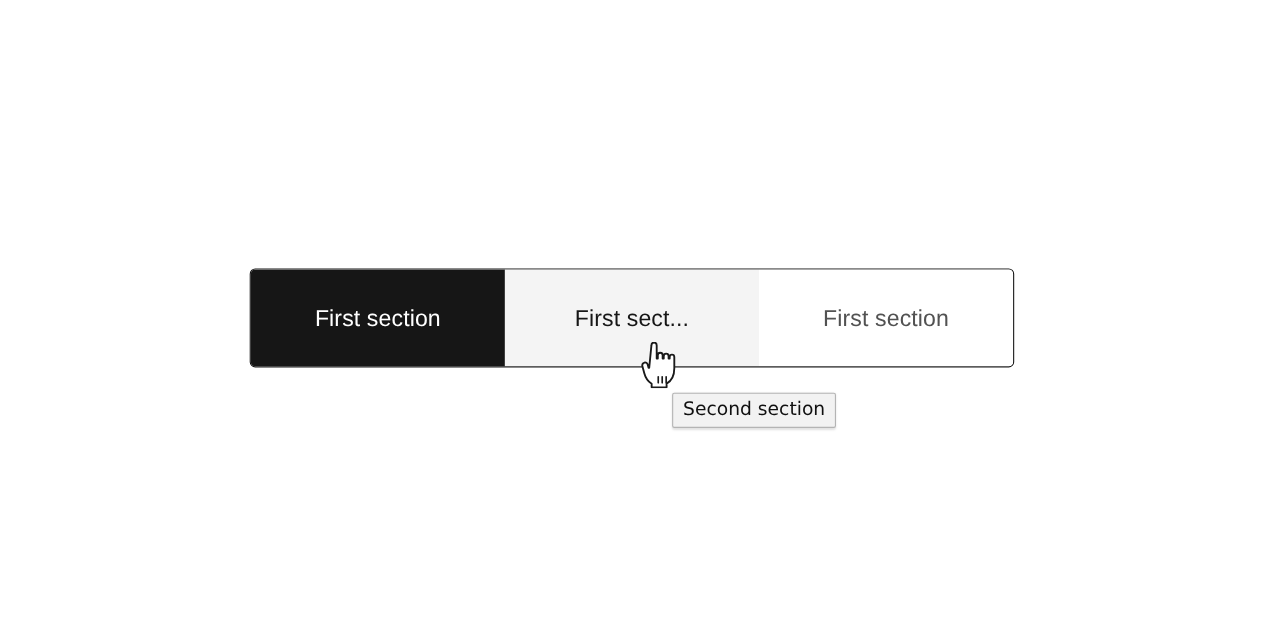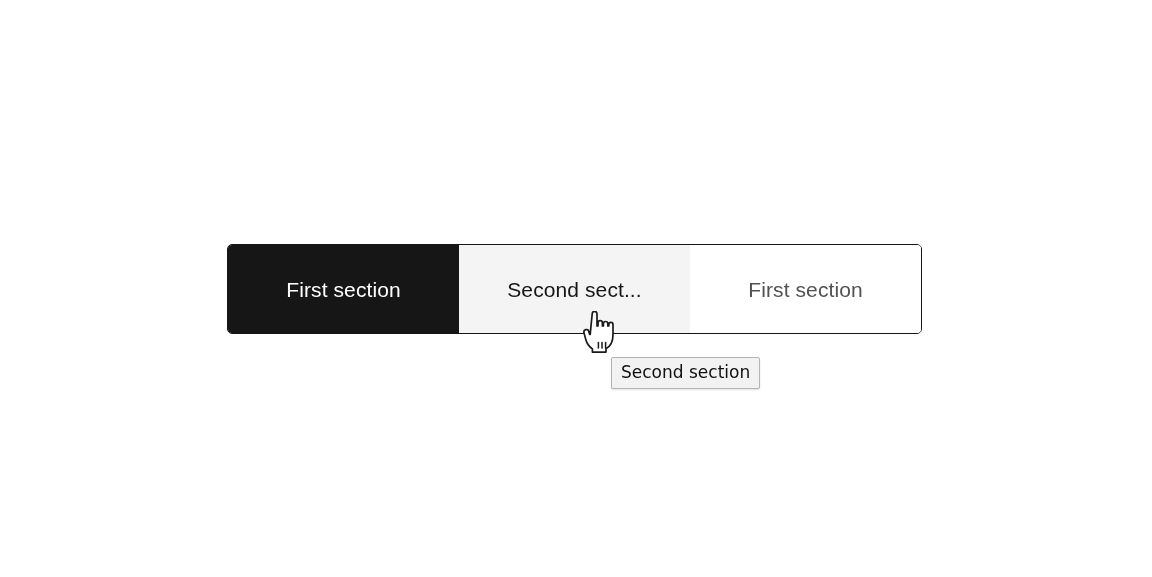--- a/index.html
+++ b/index.html
@@ -110,21 +110,21 @@
 
 <div id="stage">
 
   <div class="content-switcher">
 
     <button class="cs-btn is-selected">
       <span class="cs-label">First section</span>
     </button>
 
     <button class="cs-btn is-hovered" title="Second section">
-      <span class="cs-label">Second sect...</span>
+      <span class="cs-label">First sect...</span>
     </button>
 
     <button class="cs-btn">
       <span class="cs-label">First section</span>
     </button>
 
   </div>
 
   <div class="native-tooltip">Second section</div>
 

